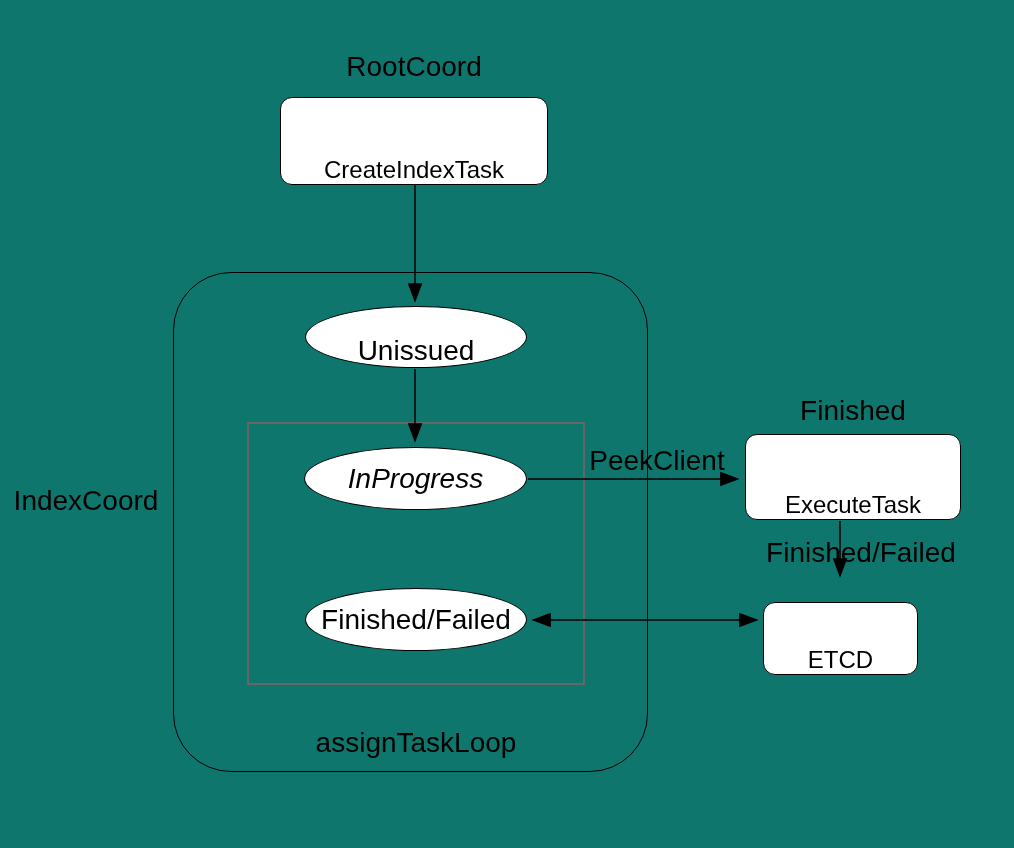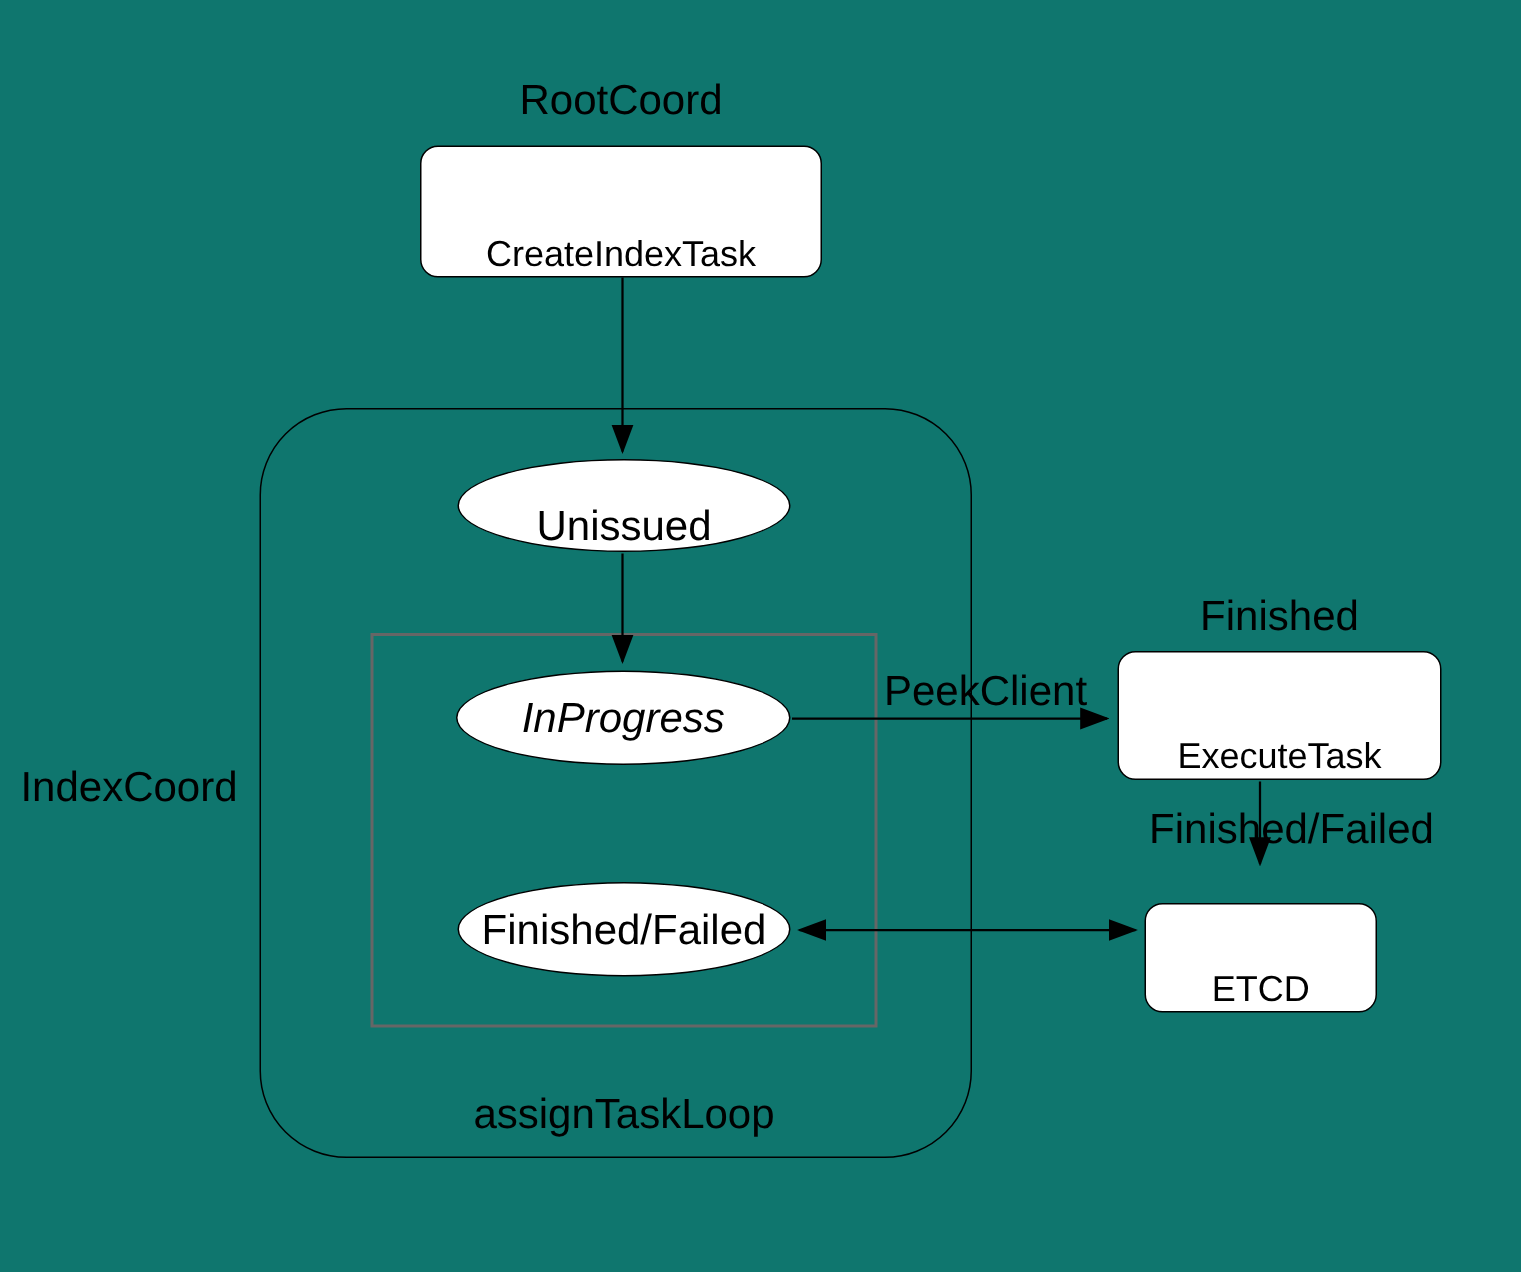--- a/index.html
+++ b/index.html
@@ -92,21 +92,21 @@
     </defs>
     <path d="M415,185 L415,301" stroke="#000000" stroke-width="1.5" fill="none" marker-end="url(#arrow)"></path>
     <path d="M415,369 L415,441" stroke="#000000" stroke-width="1.5" fill="none" marker-end="url(#arrow)"></path>
     <path d="M528,479 L738,479" stroke="#000000" stroke-width="1.5" fill="none" marker-end="url(#arrow)"></path>
     <path d="M840,521 L840,576" stroke="#000000" stroke-width="1.5" fill="none" marker-end="url(#arrow)"></path>
     <path d="M533,620 L757,620" stroke="#000000" stroke-width="1.5" fill="none" marker-start="url(#arrow)" marker-end="url(#arrow)"></path>
   </svg>
 
   <div class="label" style="left:280px; top:50px; width:268px;">RootCoord</div>
 
-  <div class="label" style="left:0px; top:508px; width:172px;">IndexCoord</div>
+  <div class="label" style="left:0px; top:484px; width:172px;">IndexCoord</div>
 
   <div class="label" style="left:745px; top:394px; width:216px;">Finished</div>
 
   <div class="label" style="left:247px; top:706px; width:338px;margin-top:20px;">assignTaskLoop</div>
 
   <div class="node-box" style="left:280px; top:97px; width:268px; height:88px;">
     <span>CreateIndexTask</span>
   </div>
 
   <div class="ellipse" style="left:305px; top:306px; width:222px; height:62px;align-items:flex-end;">

